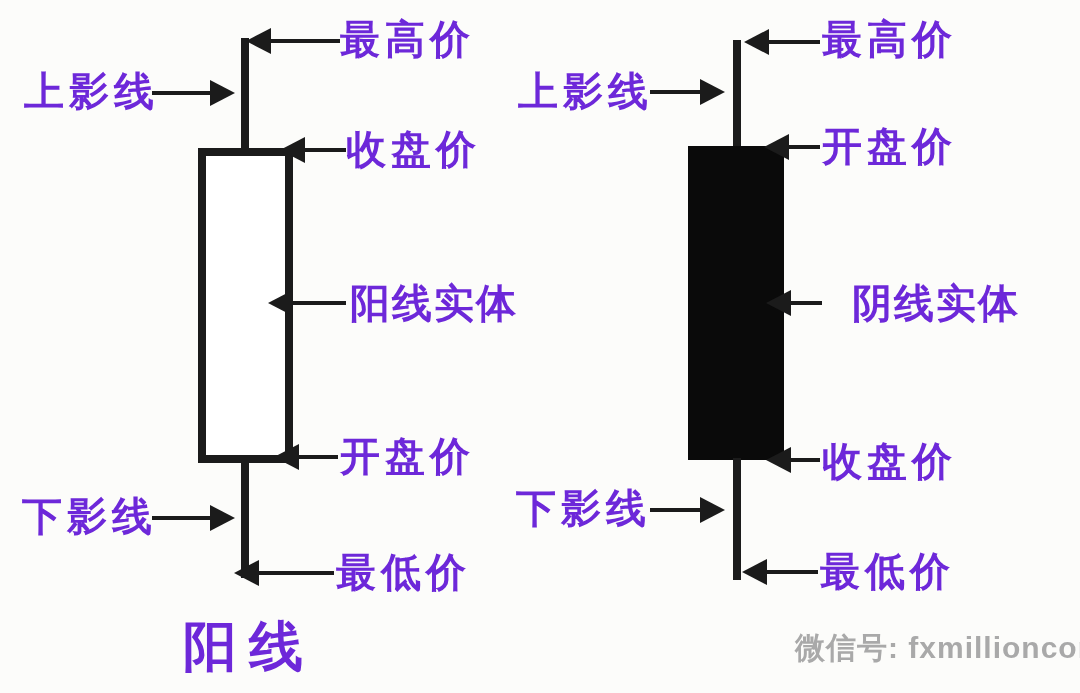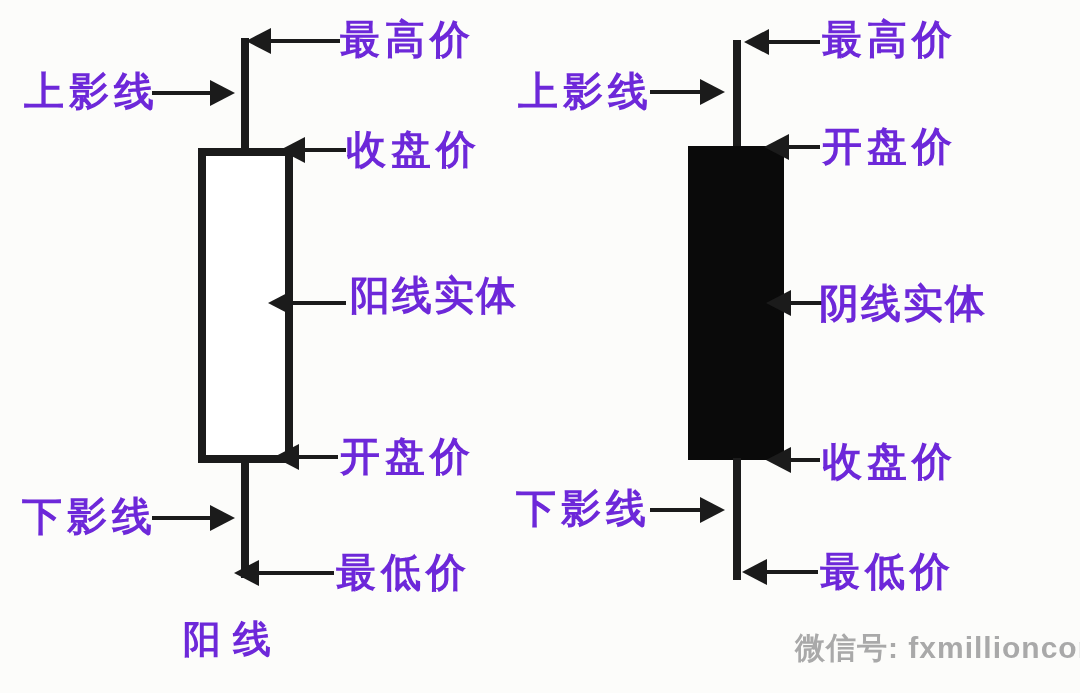--- a/index.html
+++ b/index.html
@@ -15,21 +15,21 @@
     position: absolute;
     font-size: 40px;
     font-weight: 700;
     color: #6d28d9;
     letter-spacing: 5px;
     line-height: 1;
     white-space: nowrap;
   }
   .lbl4 { letter-spacing: 2px; }
   .big {
-    font-size: 38px;
+    font-size: 54px;
     letter-spacing: 12px;
   }
   .wick { position: absolute; width: 8px; background: #1b1b1b; }
   .aline { position: absolute; height: 4px; background: #1b1b1b; }
   .ahl {
     position: absolute; width: 0; height: 0;
     border-top: 13px solid transparent;
     border-bottom: 13px solid transparent;
     border-right: 25px solid #1b1b1b;
   }
@@ -78,21 +78,21 @@
   <div class="lbl" style="left:24px; top:72px;">上影线</div>
   <div class="aline" style="left:152px; top:91px; width:60px;"></div>
   <div class="ahr" style="left:210px; top:80px;"></div>
 
   <div class="ahl" style="left:280px; top:137px;"></div>
   <div class="aline" style="left:303px; top:148px; width:43px;"></div>
   <div class="lbl" style="left:346px; top:130px;">收盘价</div>
 
   <div class="ahl" style="left:268px; top:290px;"></div>
   <div class="aline" style="left:291px; top:301px; width:55px;"></div>
-  <div class="lbl lbl4" style="left:350px; top:276px;">阳线实体</div>
+  <div class="lbl lbl4" style="left:350px; top:284px;">阳线实体</div>
 
   <div class="ahl" style="left:274px; top:444px;"></div>
   <div class="aline" style="left:297px; top:455px; width:41px;"></div>
   <div class="lbl" style="left:340px; top:437px;">开盘价</div>
 
   <div class="lbl" style="left:22px; top:497px;">下影线</div>
   <div class="aline" style="left:152px; top:516px; width:60px;"></div>
   <div class="ahr" style="left:210px; top:505px;"></div>
 
   <div class="ahl" style="left:234px; top:560px;"></div>
@@ -112,21 +112,21 @@
   <div class="lbl" style="left:518px; top:72px;">上影线</div>
   <div class="aline" style="left:650px; top:90px; width:52px;"></div>
   <div class="ahr" style="left:700px; top:79px;"></div>
 
   <div class="ahl" style="left:764px; top:134px;"></div>
   <div class="aline" style="left:787px; top:145px; width:33px;"></div>
   <div class="lbl" style="left:822px; top:127px;">开盘价</div>
 
   <div class="ahl" style="left:766px; top:290px;"></div>
   <div class="aline" style="left:789px; top:301px; width:33px;"></div>
-  <div class="lbl lbl4" style="left:819px; top:284px;">阴线实体</div>
+  <div class="lbl lbl4" style="left:852px; top:284px;">阴线实体</div>
 
   <div class="ahl" style="left:766px; top:447px;"></div>
   <div class="aline" style="left:789px; top:458px; width:31px;"></div>
   <div class="lbl" style="left:822px; top:442px;">收盘价</div>
 
   <div class="lbl" style="left:516px; top:489px;">下影线</div>
   <div class="aline" style="left:650px; top:508px; width:52px;"></div>
   <div class="ahr" style="left:700px; top:497px;"></div>
 
   <div class="ahl" style="left:742px; top:559px;"></div>

